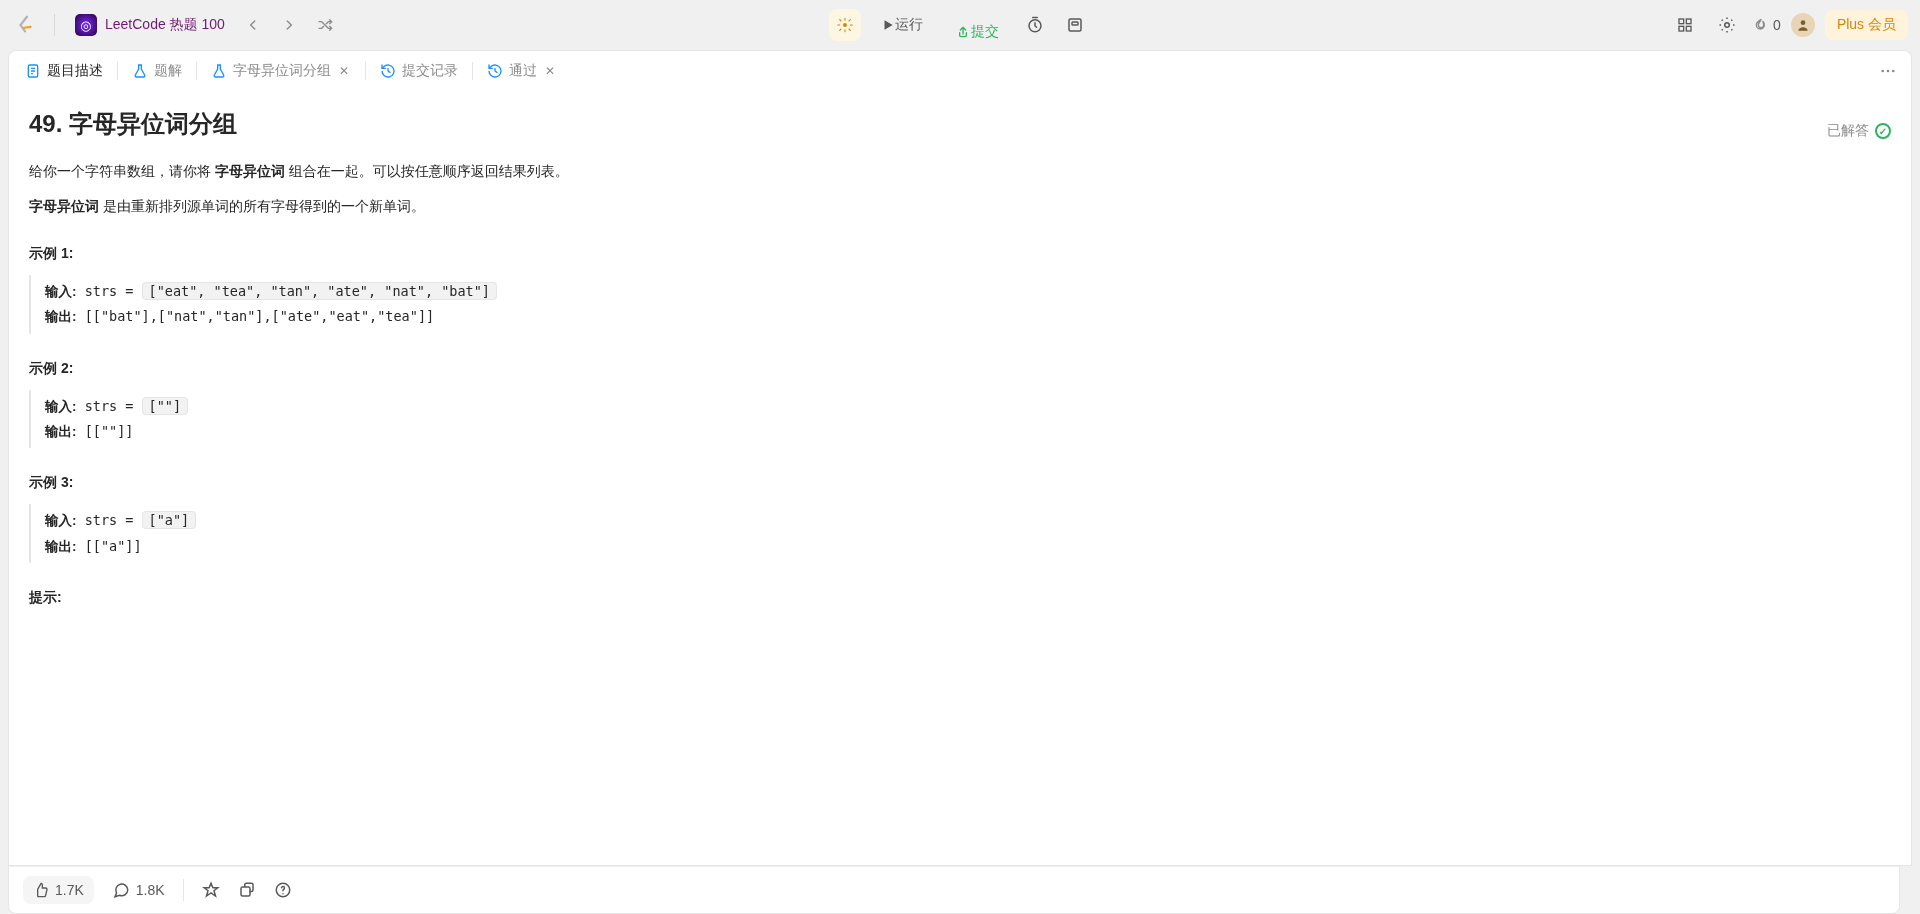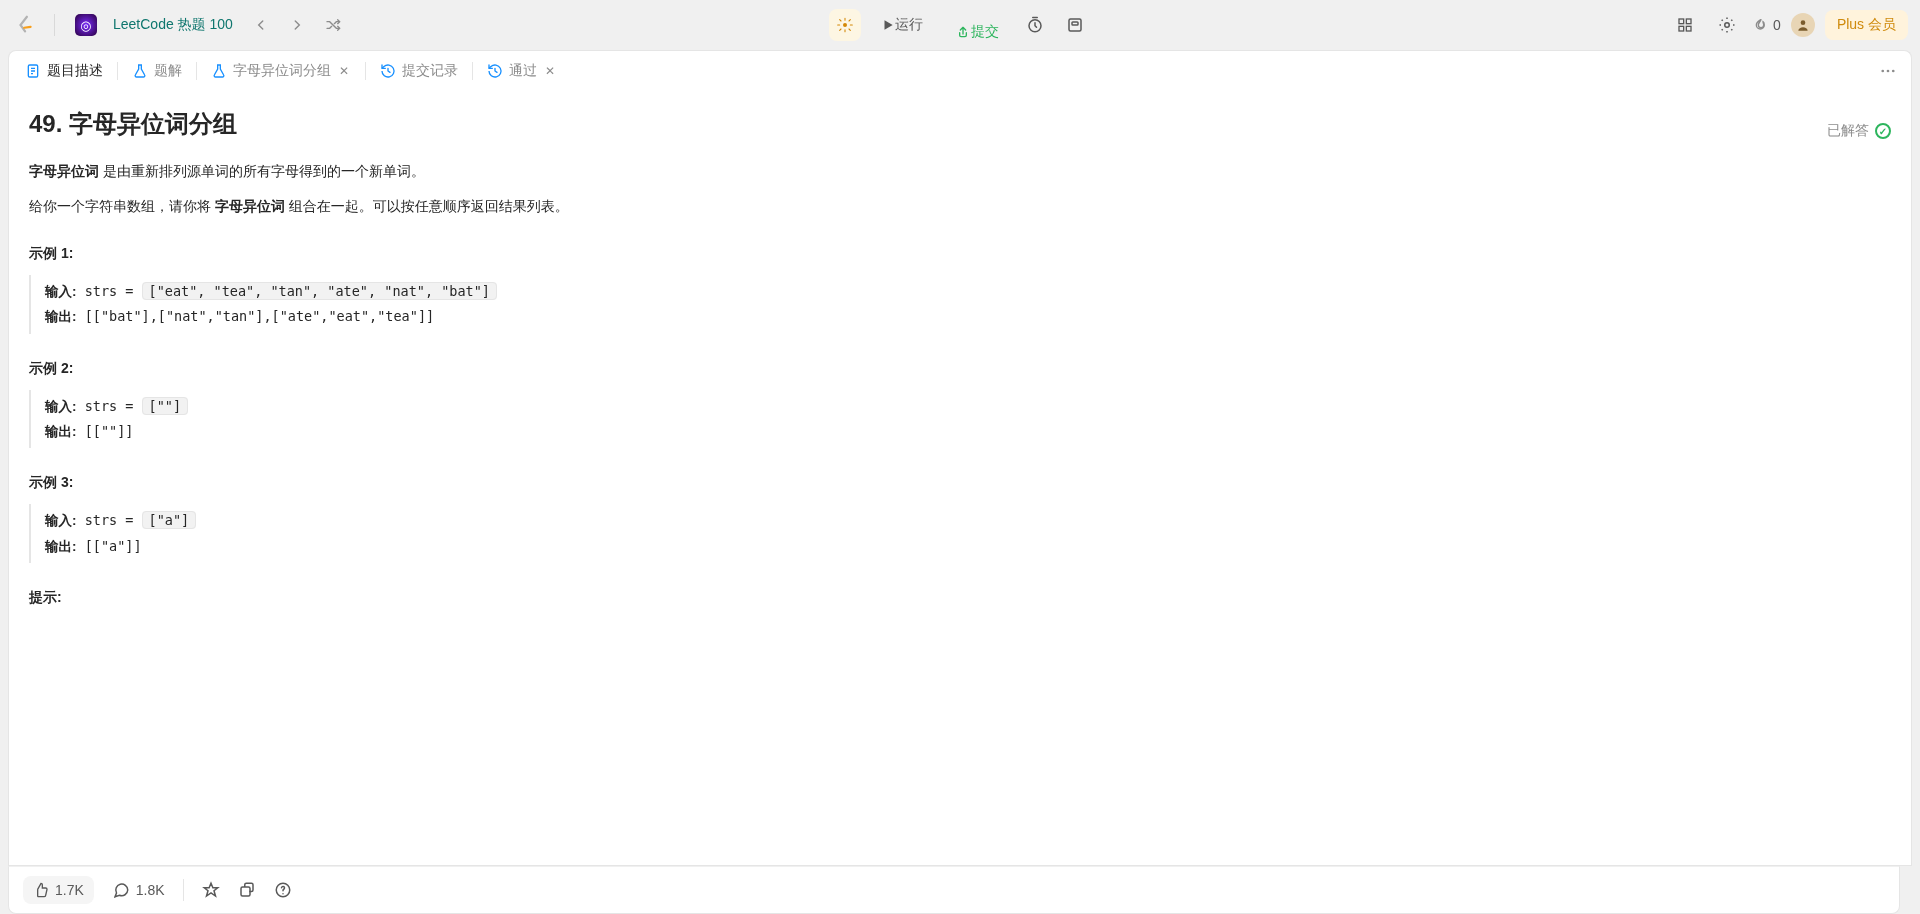--- a/index.html
+++ b/index.html
@@ -31,21 +31,21 @@
     padding: 4px 6px;
     border-radius: 6px;
     cursor: pointer;
   }
   .playlist-icon {
     width: 22px; height: 22px; border-radius: 5px;
     background: radial-gradient(circle at 50% 50%, #7b2cff, #2a003f);
     display: flex; align-items: center; justify-content: center;
   }
   .playlist-icon::after { content:"◎"; color:#fff; font-size:13px; }
-  .playlist-title { font-size: 14px; color:#0f766e; font-weight:500;margin-left:8px; }
+  .playlist-title { font-size: 14px; color:#701a75; font-weight:500; }
   .nav-btn {
     width: 28px; height: 28px; border-radius: 6px;
     display:flex; align-items:center; justify-content:center;
     color:#8c8c8c; cursor:pointer;
   }
   .appbar-center {
     position:absolute; left:50%; transform:translateX(-50%);
     display:flex; align-items:center; gap:8px;
   }
   .pill-btn {
@@ -336,24 +336,24 @@
       <h1>49. 字母异位词分组</h1>
       <div class="solved">
         <span>已解答</span>
         <span class="check"></span>
       </div>
     </div>
 
 
     <div class="desc">
       <p>
-        <b>字母异位词</b><span> 是由重新排列源单词的所有字母得到的一个新单词。</span>
+        <span>给你一个字符串数组，请你将 </span><b>字母异位词</b><span> 组合在一起。可以按任意顺序返回结果列表。</span>
       </p>
       <p>
-        <span>给你一个字符串数组，请你将 </span><b>字母异位词</b><span> 组合在一起。可以按任意顺序返回结果列表。</span>
+        <b>字母异位词</b><span> 是由重新排列源单词的所有字母得到的一个新单词。</span>
       </p>
     </div>
 
     <div id="examples-host">
         <div class="ex-heading">示例 1:</div>
         <div class="example">
           <div><span class="lbl">输入:</span> <span>strs = </span><span class="boxed">["eat", "tea", "tan", "ate", "nat", "bat"]</span></div>
           <div><span class="lbl">输出:</span> <span>[["bat"],["nat","tan"],["ate","eat","tea"]]</span></div>
         </div>
         <div class="ex-heading">示例 2:</div>

